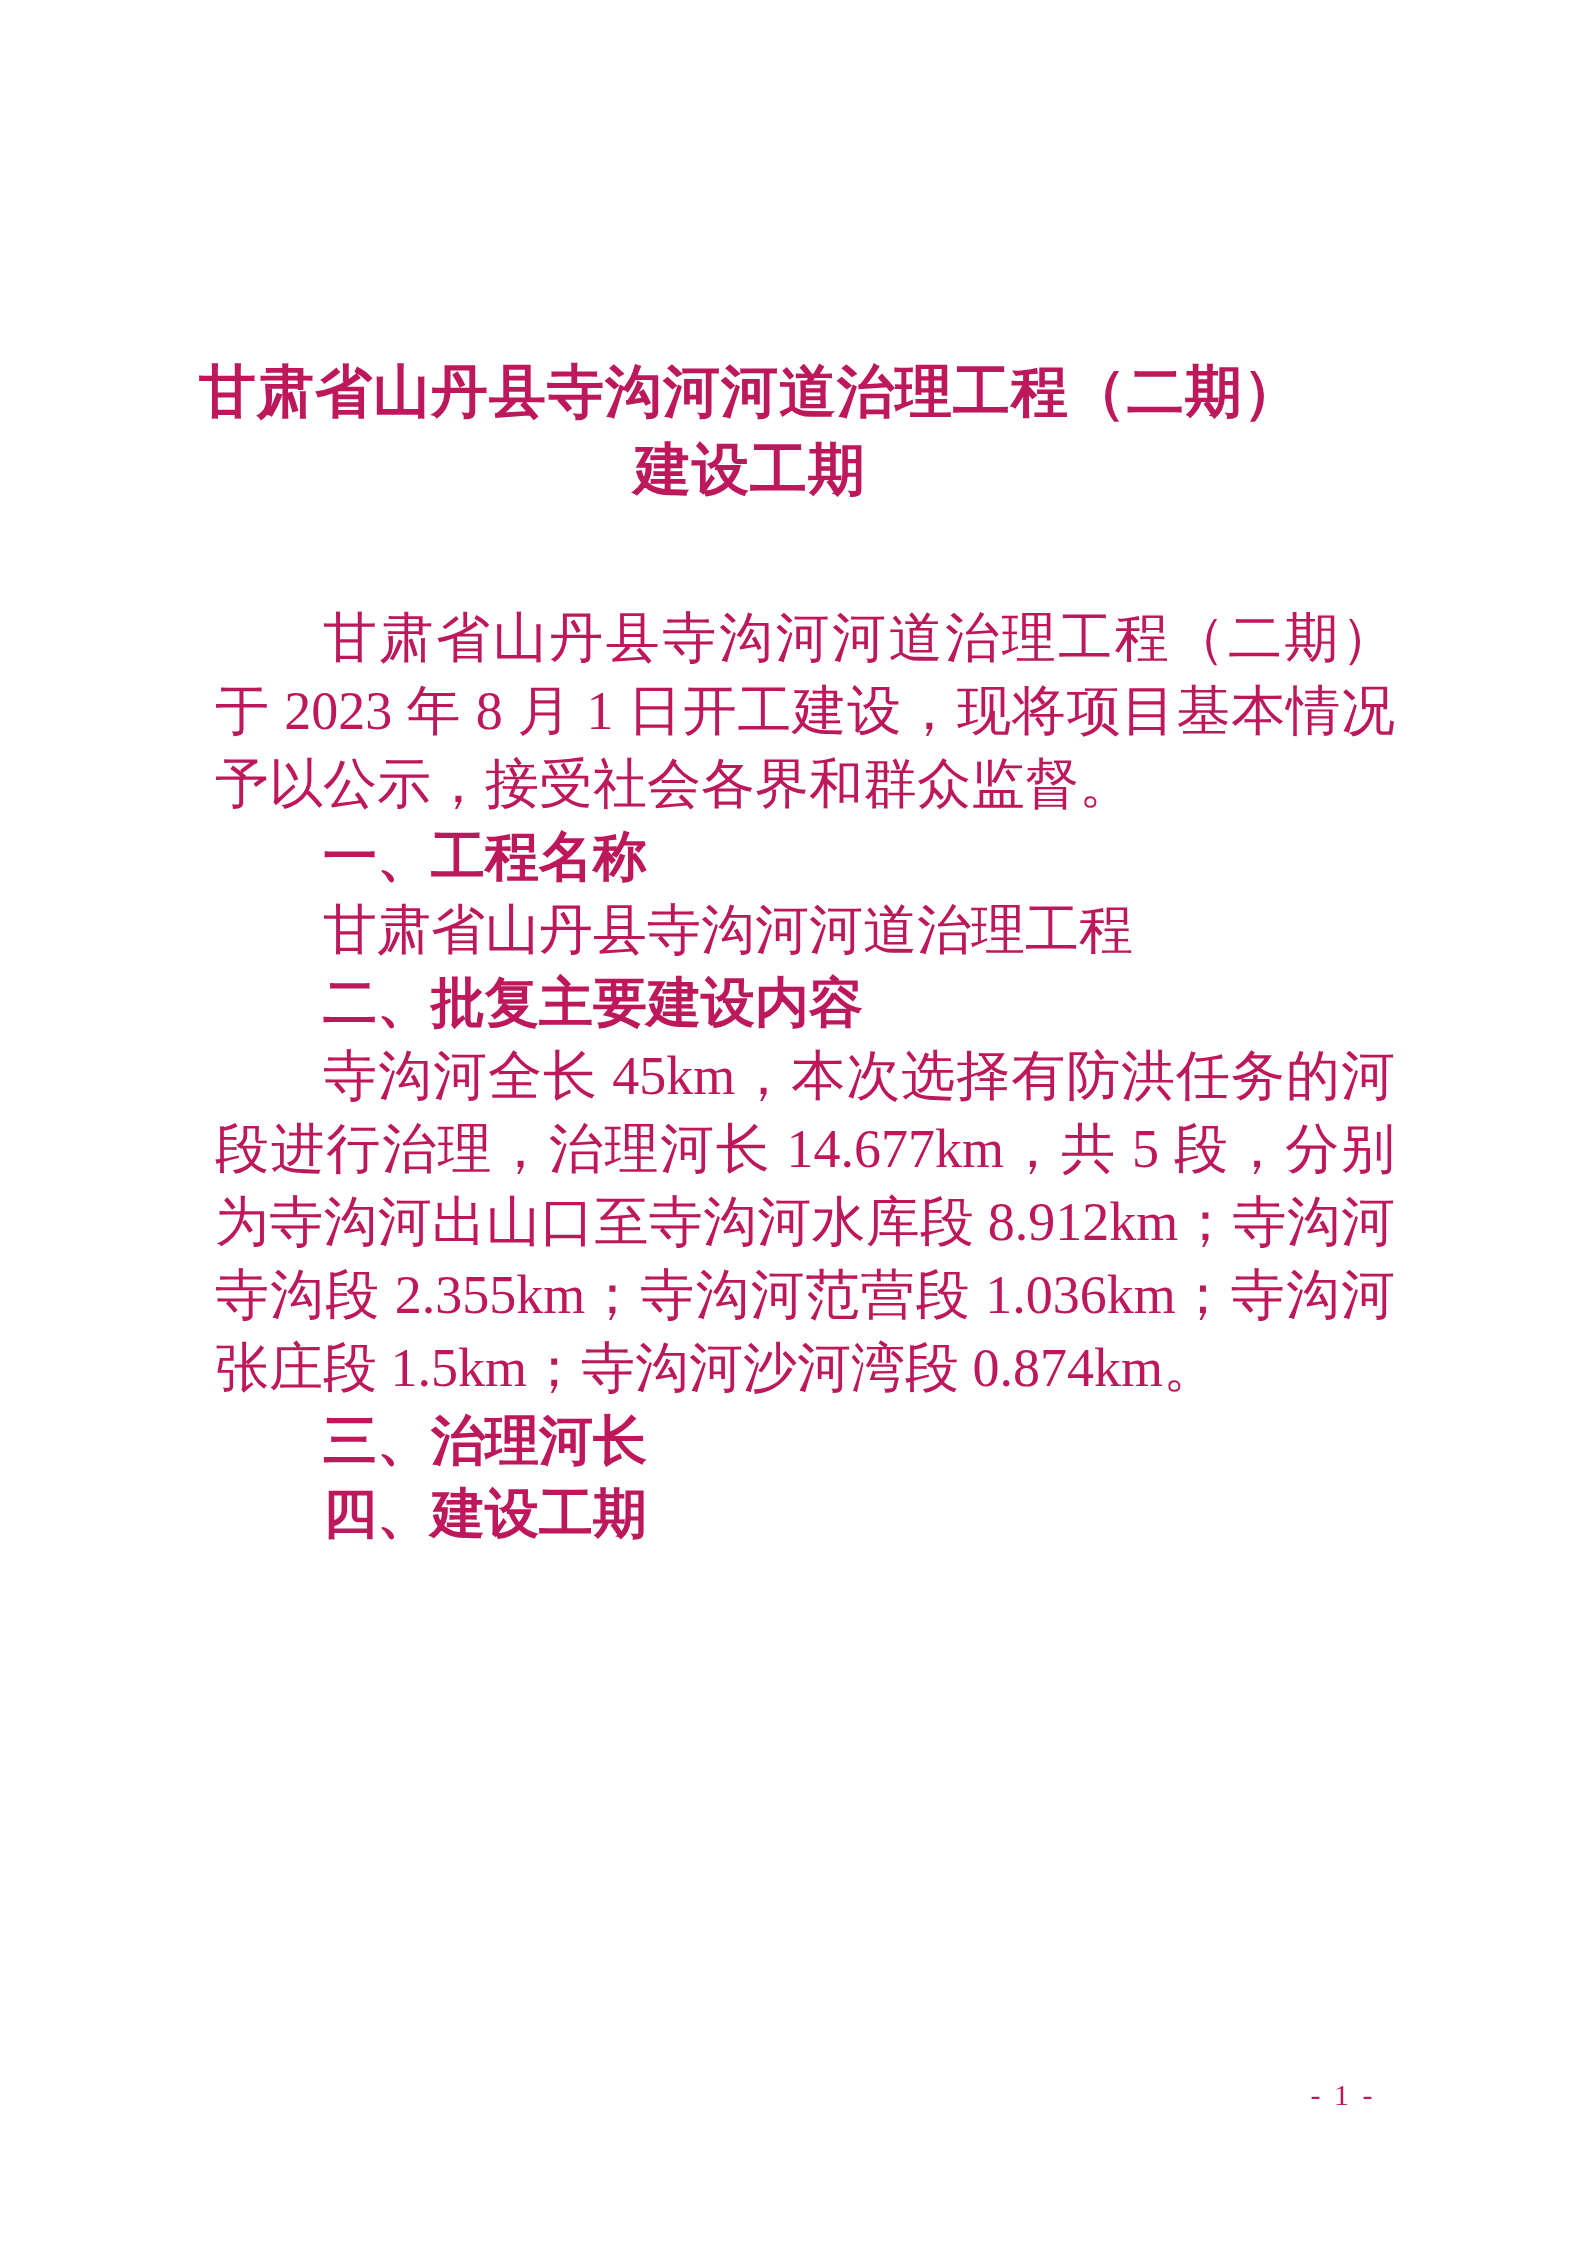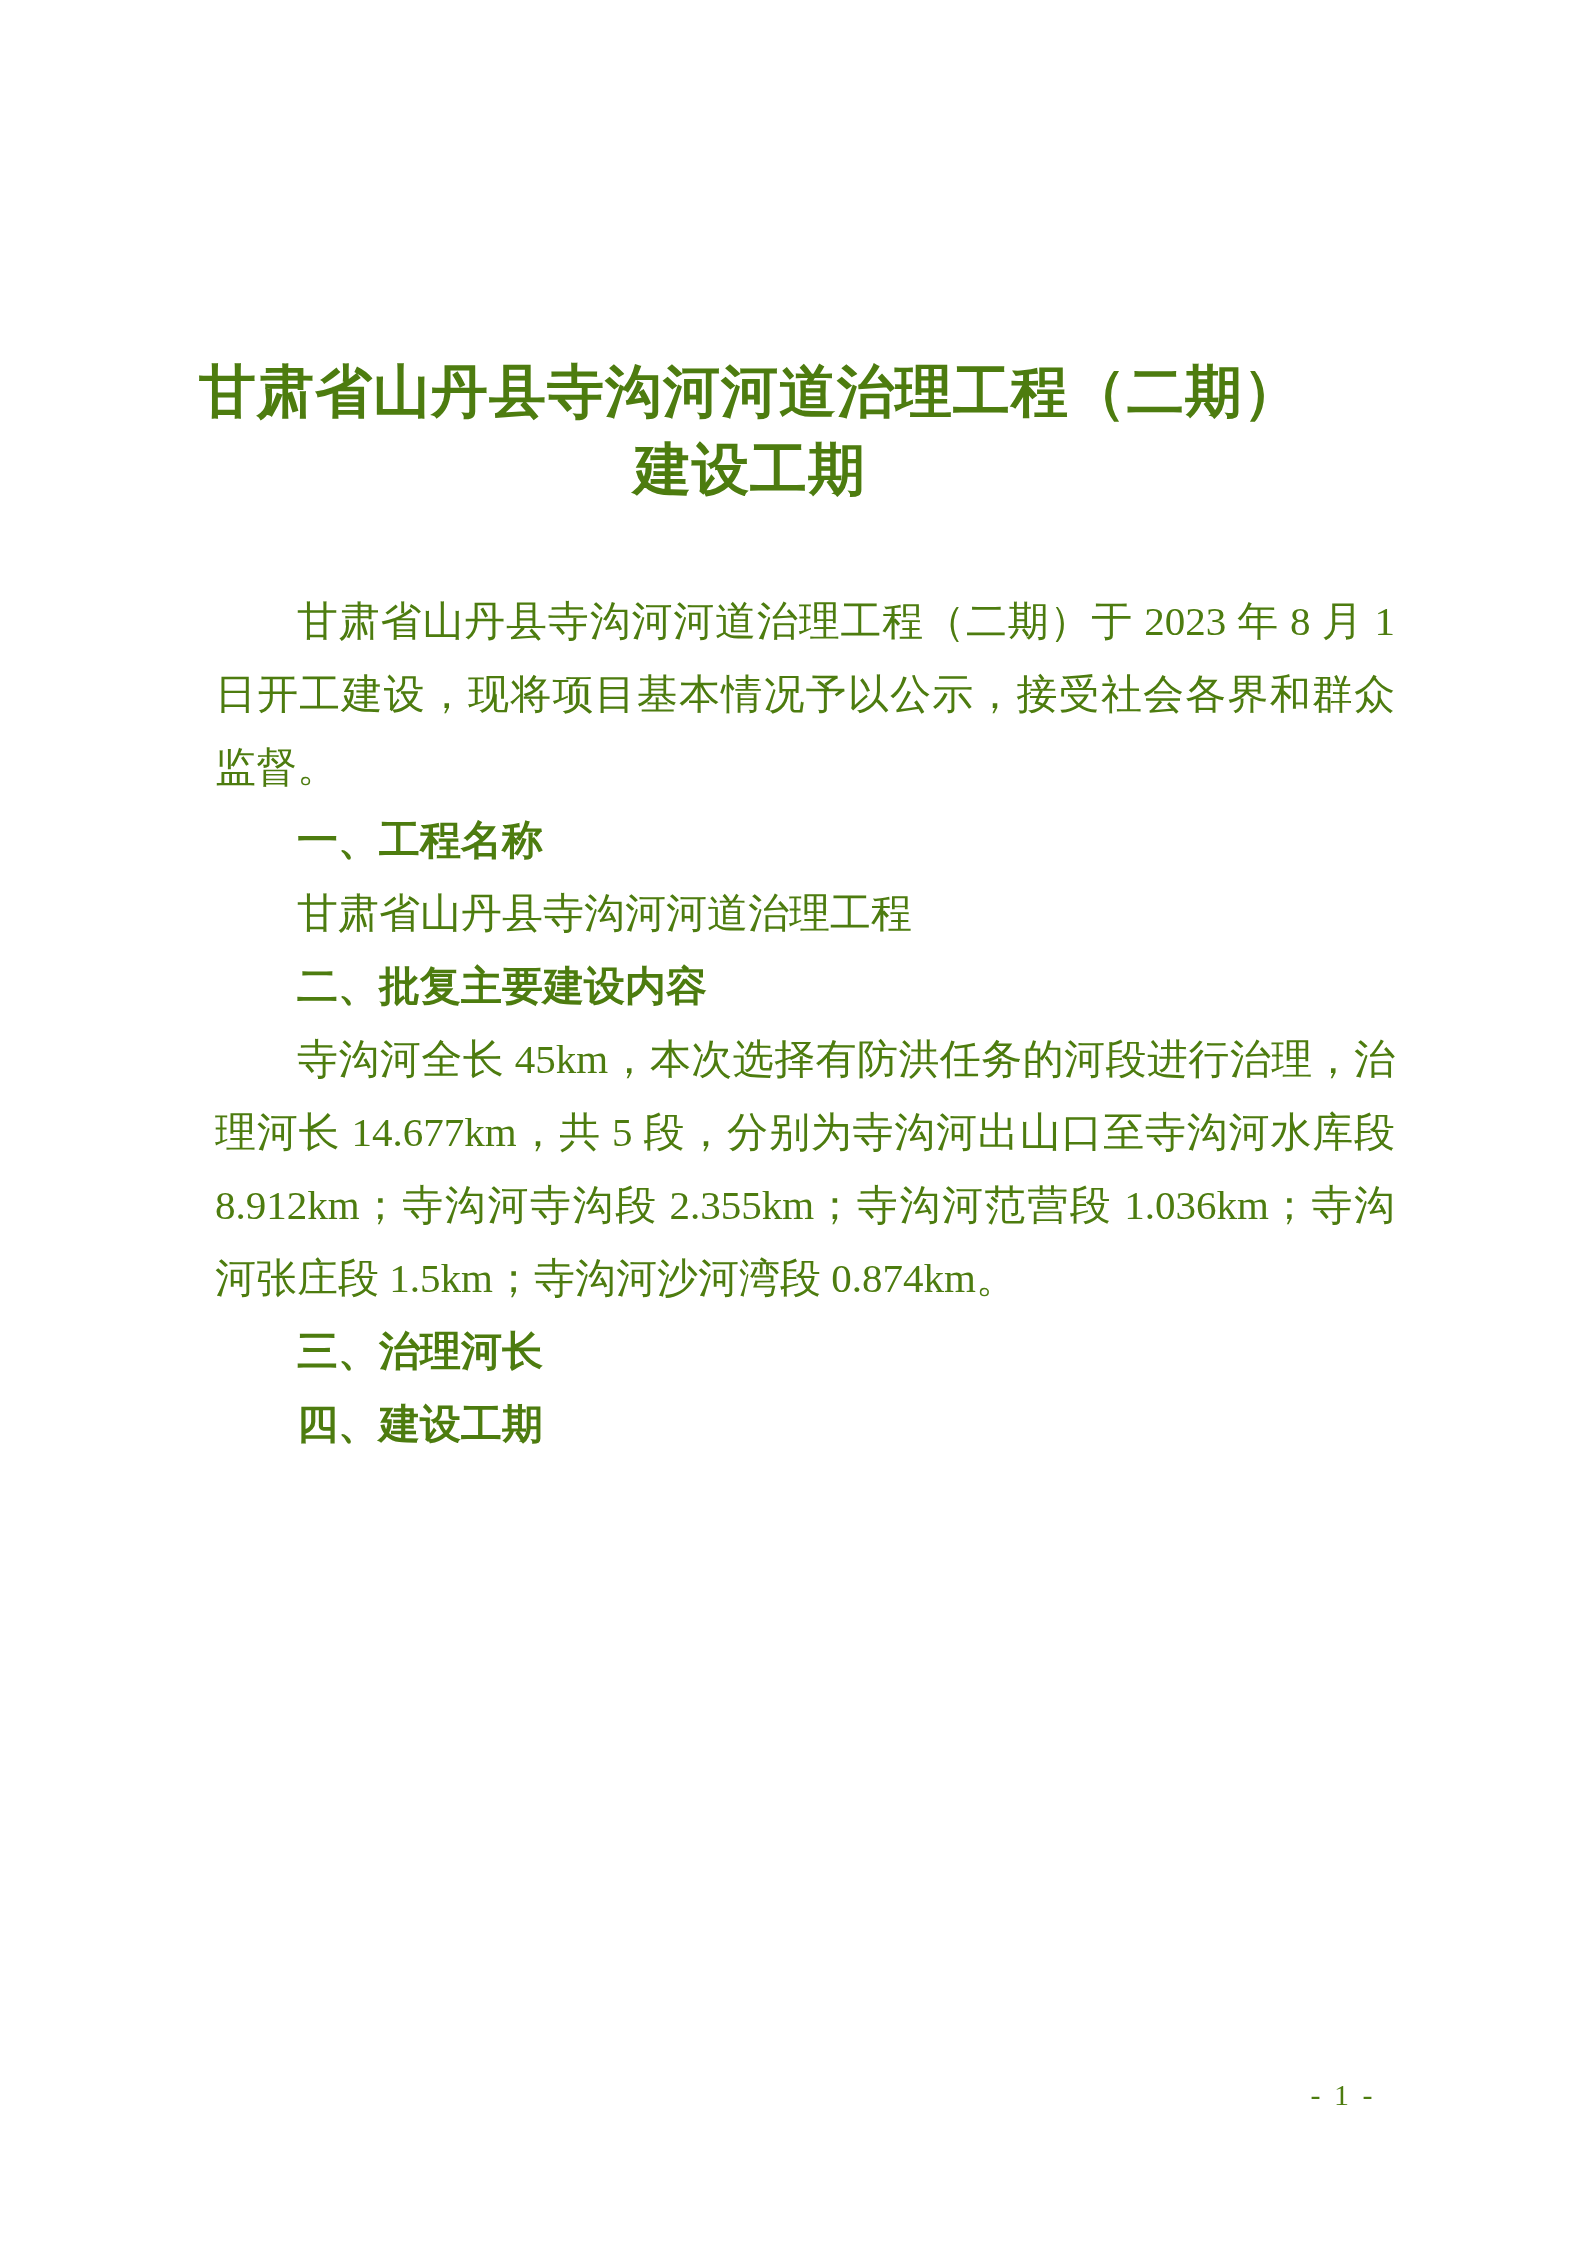--- a/index.html
+++ b/index.html
@@ -5,44 +5,44 @@
   html, body {
     margin: 0;
     padding: 0;
     background: #ffffff;
   }
   .page {
     position: relative;
     width: 1587px;
     height: 2245px;
     background: #ffffff;
-    color: #4d7c0f;
+    color: #be185d;
     font-family: "Liberation Serif", "DejaVu Serif", serif;
     overflow: hidden;
   }
   .title-block {
     position: absolute;
     top: 353px;
     left: 95px;
     width: 1310px;
     text-align: center;
     font-weight: bold;
     font-size: 57px;
     line-height: 78px;
     letter-spacing: 1px;
   }
   .title-line {
     white-space: nowrap;
   }
   .body-block {
     position: absolute;
-    top: 585px;
+    top: 602px;
     left: 215px;
     width: 1180px;
-    font-size: 41px;
+    font-size: 54px;
     line-height: 73px;
     text-align: justify;
   }
   .body-block p {
     margin: 0;
     padding: 0;
     text-indent: 2em;
   }
   .body-block p.heading {
     font-weight: bold;

